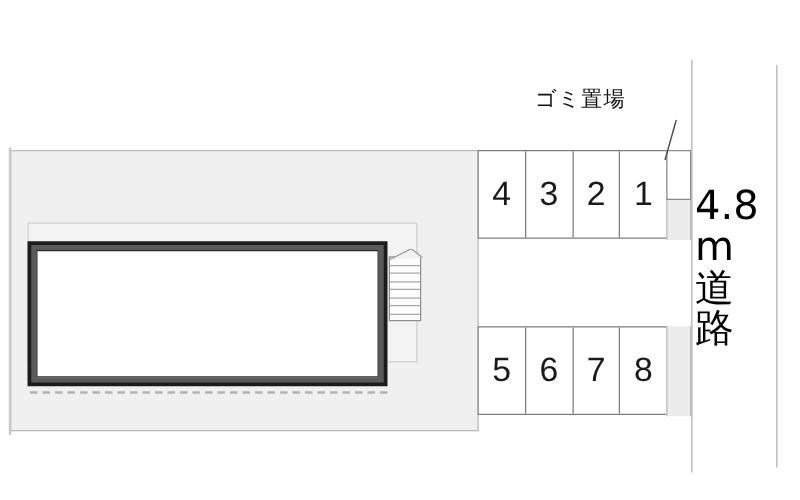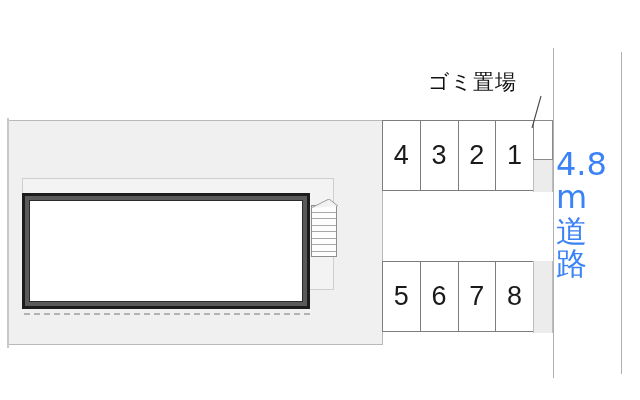--- a/index.html
+++ b/index.html
@@ -180,34 +180,34 @@
     box-sizing: border-box;
   }
   .edge-strip.up   { top: 160px; height: 32px; }
   .edge-strip.down { top: 261px; height: 72px; }
 
   
   .gomi-label {
     position: absolute;
     left: 428px;
     top: 68px;
-    font-size: 21px;
+    font-size: 17px;
     color: #111111;
     letter-spacing: 1px;
     white-space: nowrap;
     font-family: "DejaVu Sans", "Liberation Sans", sans-serif;
   }
 
   .road-label {
     position: absolute;
     left: 556px;
     top: 148px;
     width: 60px;
     text-align: left;
-    color: #3b82f6;
+    color: #000000;
     font-family: "DejaVu Sans", "Liberation Sans", sans-serif;
     line-height: 1.04;
   }
   .road-label .rl-line {
     display: block;
     font-size: 32px;
     letter-spacing: 0;
   }
   .road-label .rl-line.kanji {
     font-size: 31px;

